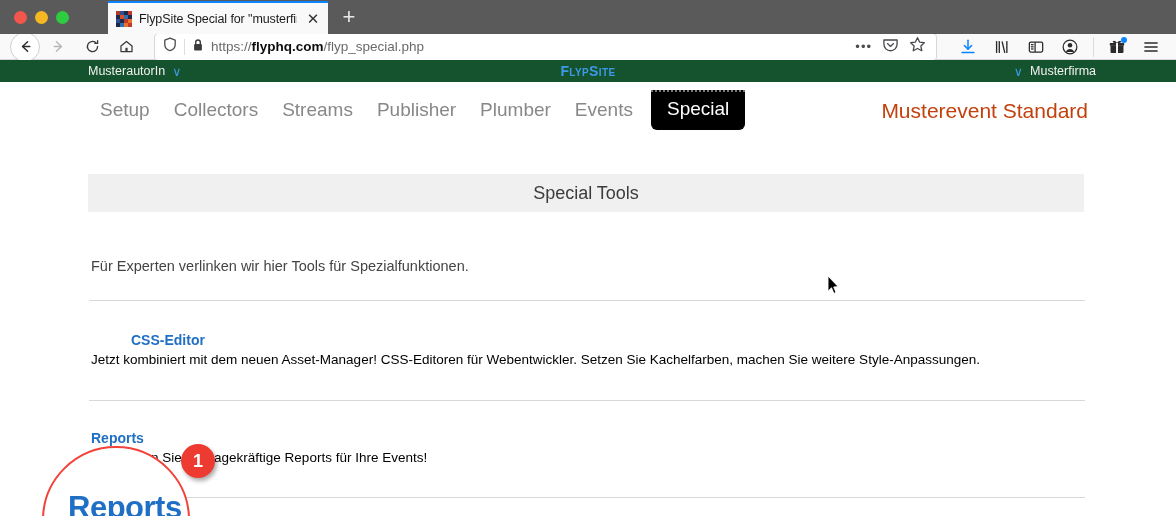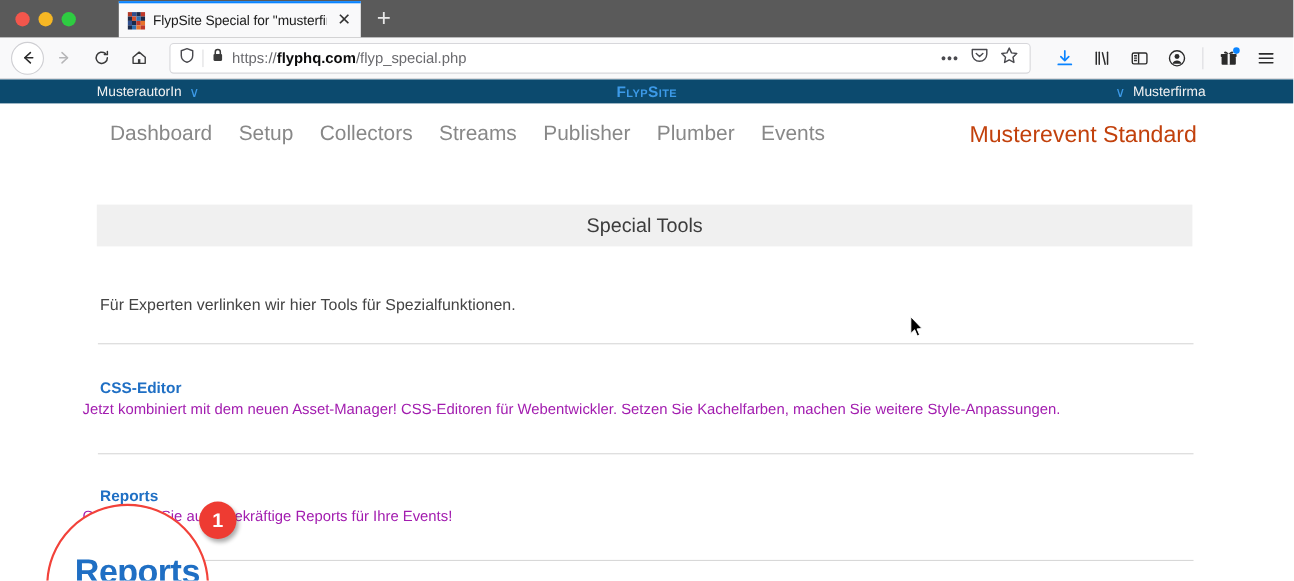--- a/index.html
+++ b/index.html
@@ -61,21 +61,21 @@
     color: #333; font-size: 15px; line-height: 1;
   }
   .newtab {
     position: absolute; left: 336px; bottom: 4px;
     width: 26px; height: 26px;
     display: flex; align-items: center; justify-content: center;
     color: #e8e8e8; font-size: 22px; font-weight: 300; line-height: 1;
   }
 
   .navbar {
-    height: 38px;
+    height: 26px;
     background: #f9f9fa;
     border-bottom: 1px solid #d7d7db;
     display: flex; align-items: center;
     padding: 0 10px;
     gap: 2px;
   }
   .navbtn {
     width: 32px; height: 32px;
     display: flex; align-items: center; justify-content: center;
     color: #3b3b3b;
@@ -108,21 +108,21 @@
   .tb-sep { width: 1px; height: 20px; background: #dcdcdf; margin: 0 4px; }
   .giftdot {
     position: absolute; top: 6px; right: 5px;
     width: 6px; height: 6px; border-radius: 50%; background: #0a84ff;
   }
 
   
   .page { position: relative; height: 456px; background: #fff; overflow: hidden; }
 
   .topbar {
-    height: 22px; background: #0c4a6e;
+    height: 22px; background: #14532d;
     display: flex; align-items: center;
     position: relative;
     font-size: 12.5px;
   }
   .topbar .left { position: absolute; left: 88px; display: flex; align-items: center; gap: 7px; color: #f2f2f2; }
   .topbar .center { position: absolute; left: 0; right: 0; text-align: center; }
   .topbar .right { position: absolute; right: 80px; display: flex; align-items: center; gap: 7px; color: #f2f2f2; }
   .brand { color: #3d9ae8; font-size: 14px; font-variant: small-caps; letter-spacing: 0.4px; font-weight: 700; }
   .chev { display: inline-block; color: #3d9ae8; }
 
@@ -170,24 +170,24 @@
   }
   .hr-1 { top: 170px; }
   .hr-2 { top: 270px; }
   .hr-3 { top: 367px; }
 
   .tool-link {
     position: absolute; left: 91px;
     font-size: 14px; color: #1f6fc4; font-weight: bold;
   }
   .tool-desc {
-    position: absolute; left: 75px;
-    font-size: 13.5px; color: #a21caf; font-weight: 300;
-  }
-  .t1-link { top: 202px; }
+    position: absolute; left: 91px;
+    font-size: 13.5px; color: #000000; font-weight: 300;
+  }
+  .t1-link { top: 202px; margin-left: 40px; }
   .t1-desc { top: 222px; }
   .t2-link { top: 300px; }
   .t2-desc { top: 320px; }
 
   
   .magnifier {
     position: absolute;
     left: 42px; top: 386px;
     width: 148px; height: 148px;
     border-radius: 50%;
@@ -378,27 +378,27 @@
         <span class="brand">FlypSite</span>
       </div>
       <div class="right">
         <span class="chev">∨</span>
         <span>Musterfirma</span>
       </div>
     </div>
 
     <div class="navrow">
       <div class="mainnav">
-        <div class="navitem">Dashboard</div>
         <div class="navitem">Setup</div>
         <div class="navitem">Collectors</div>
         <div class="navitem">Streams</div>
         <div class="navitem">Publisher</div>
         <div class="navitem">Plumber</div>
         <div class="navitem">Events</div>
+        <div class="navitem active">Special</div>
       </div>
       <div class="eventtitle">Musterevent Standard</div>
     </div>
 
     <div class="content">
       <div class="panel-head">Special Tools</div>
       <div class="intro">Für Experten verlinken wir hier Tools für Spezialfunktionen.</div>
 
       <div class="hr hr-1"></div>
 

